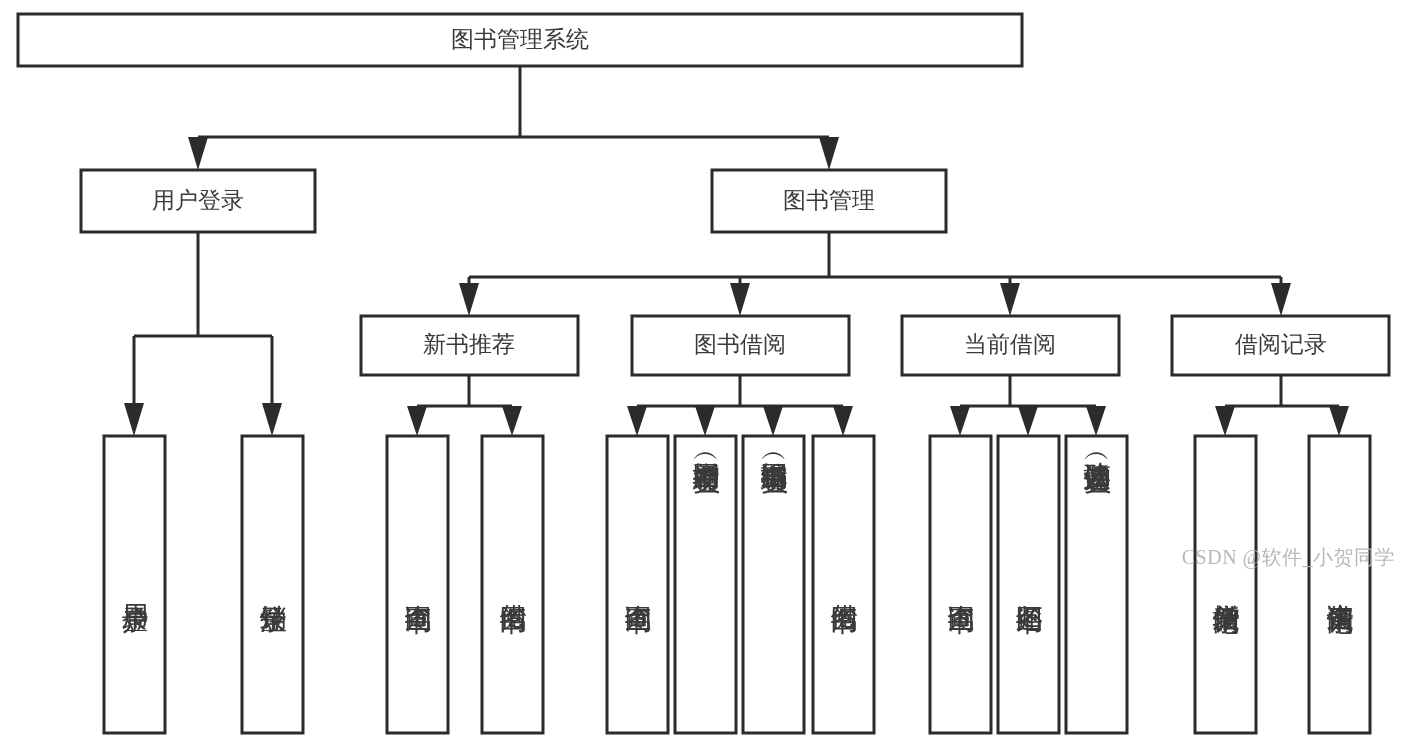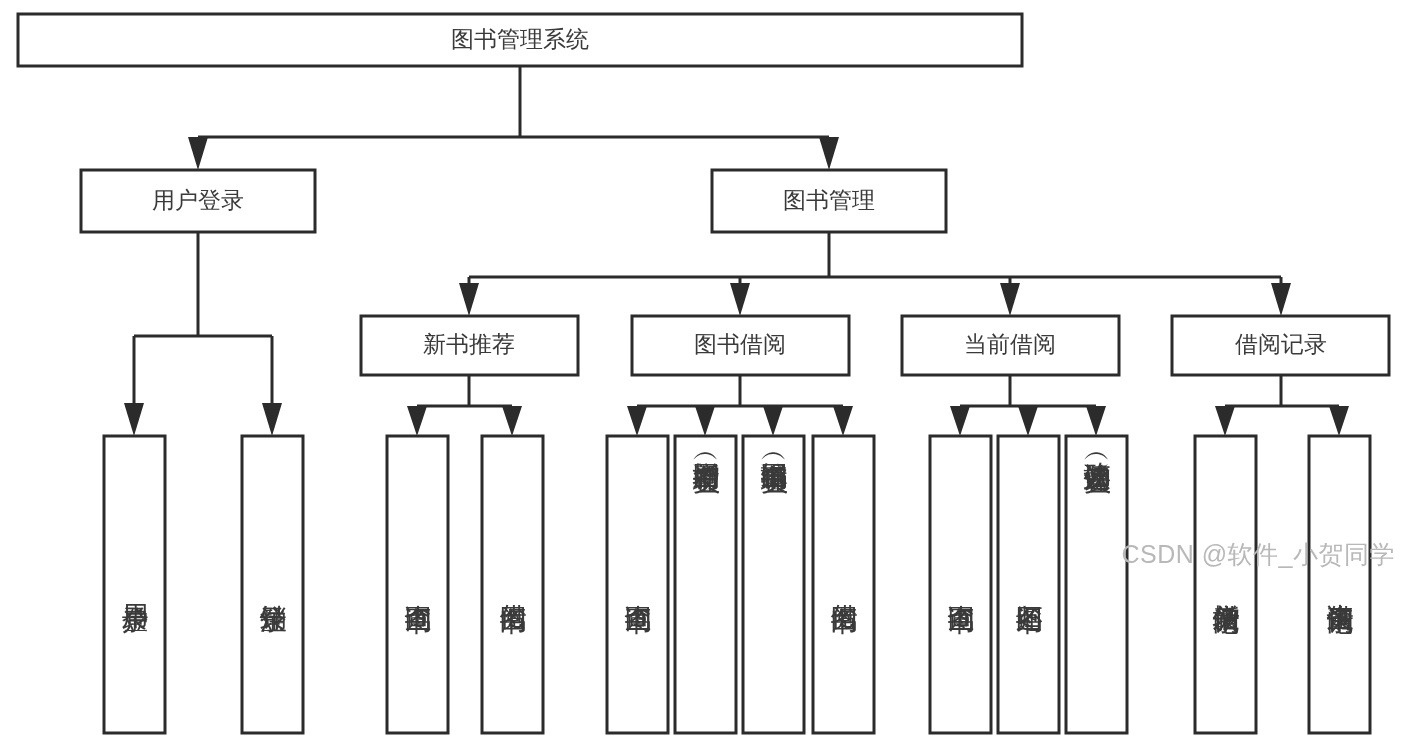--- a/index.html
+++ b/index.html
@@ -64,22 +64,22 @@
     font-size: 27px;
     line-height: 1.02;
     letter-spacing: 1px;
     color: #3a3a3a;
     white-space: nowrap;
   }
   .watermark {
     position: absolute;
     right: 10px;
     bottom: 4px;
-    font-family: Liberation Sans, sans-serif;
-    font-size: 25px;
+    font-family: Liberation Serif, serif;
+    font-size: 20px;
     color: #b8b8b8;
     letter-spacing: 0.5px;
     white-space: nowrap;
     text-align: center;
   }
 </style>
 </head>
 <body>
 
 <div id="diagram-root">

